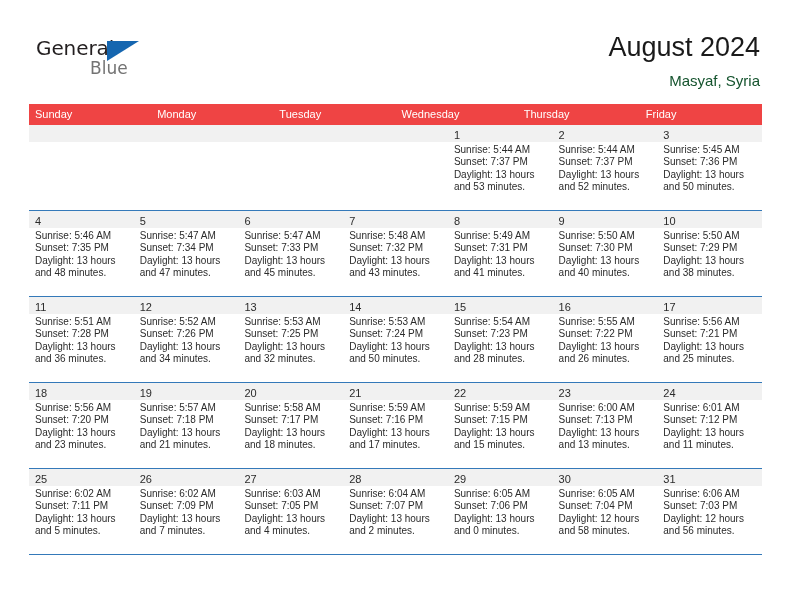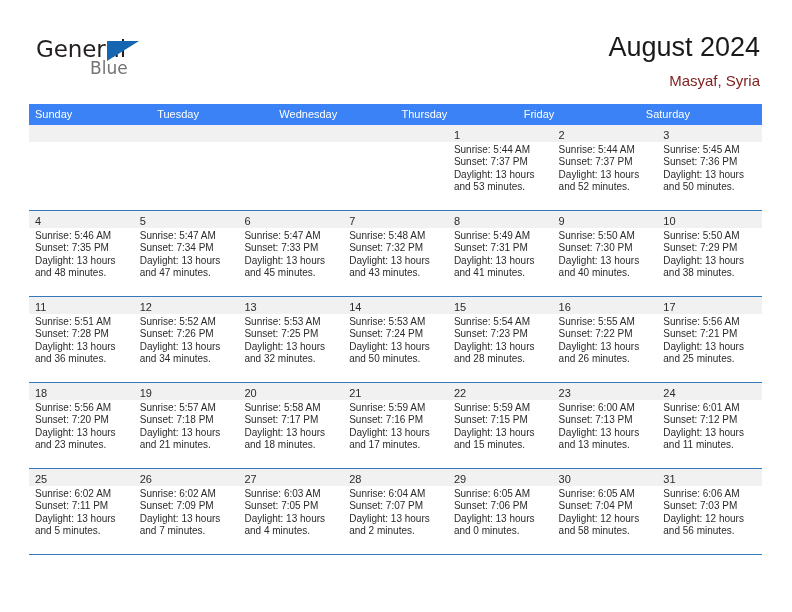--- a/index.html
+++ b/index.html
@@ -32,21 +32,21 @@
     position: absolute;
     left: 36px;
     top: 36px;
     width: 190px;
     height: 52px;
   }
   .logo-general {
     position: absolute;
     left: 0;
     top: 0;
-    font-size: 23px;
+    font-size: 20px;
     color: #231f20;
     letter-spacing: -0.1px;
     font-family: "DejaVu Sans", sans-serif;
   }
   .logo-tri {
     position: absolute;
     left: 71px;
     top: 5px;
     width: 0;
     height: 0;
@@ -68,36 +68,36 @@
     text-align: right;
   }
   .cal-title {
     font-size: 27px;
     color: #1a1a1a;
     line-height: 34px;
     white-space: nowrap;
   }
   .cal-subtitle {
     font-size: 15px;
-    color: #7f1d1d;
+    color: #14532d;
     line-height: 22px;
     margin-top: 6px;
     white-space: nowrap;
   }
 
   
   .calendar {
     position: absolute;
     left: 29px;
     top: 104px;
     width: 733px;
   }
   .weekday-row {
     display: flex;
-    background: #3b82f6;
+    background: #ef4444;
     height: 21px;
   }
   .weekday {
     flex: 1 1 0;
     color: #ffffff;
     font-size: 11px;
     line-height: 21px;
     padding-left: 6px;
     box-sizing: border-box;
     overflow: hidden;
@@ -162,25 +162,25 @@
     <div class="title-block">
       <div class="cal-title">August 2024</div>
       <div class="cal-subtitle">Masyaf, Syria</div>
     </div>
 
   </div>
 
   <div class="calendar">
     <div class="weekday-row">
         <div class="weekday">Sunday</div>
+        <div class="weekday">Monday</div>
         <div class="weekday">Tuesday</div>
         <div class="weekday">Wednesday</div>
         <div class="weekday">Thursday</div>
         <div class="weekday">Friday</div>
-        <div class="weekday">Saturday</div>
       </div>
     <div id="weeks-container">
         <div class="week">
           <div class="day-cell empty">
             <div class="day-num-band"><span class="day-num"></span></div>
             <div class="day-info">
               <div class="wrapline"></div>
               <div class="wrapline"></div>
               <div class="wrapline"></div>
               <div class="wrapline"></div>

